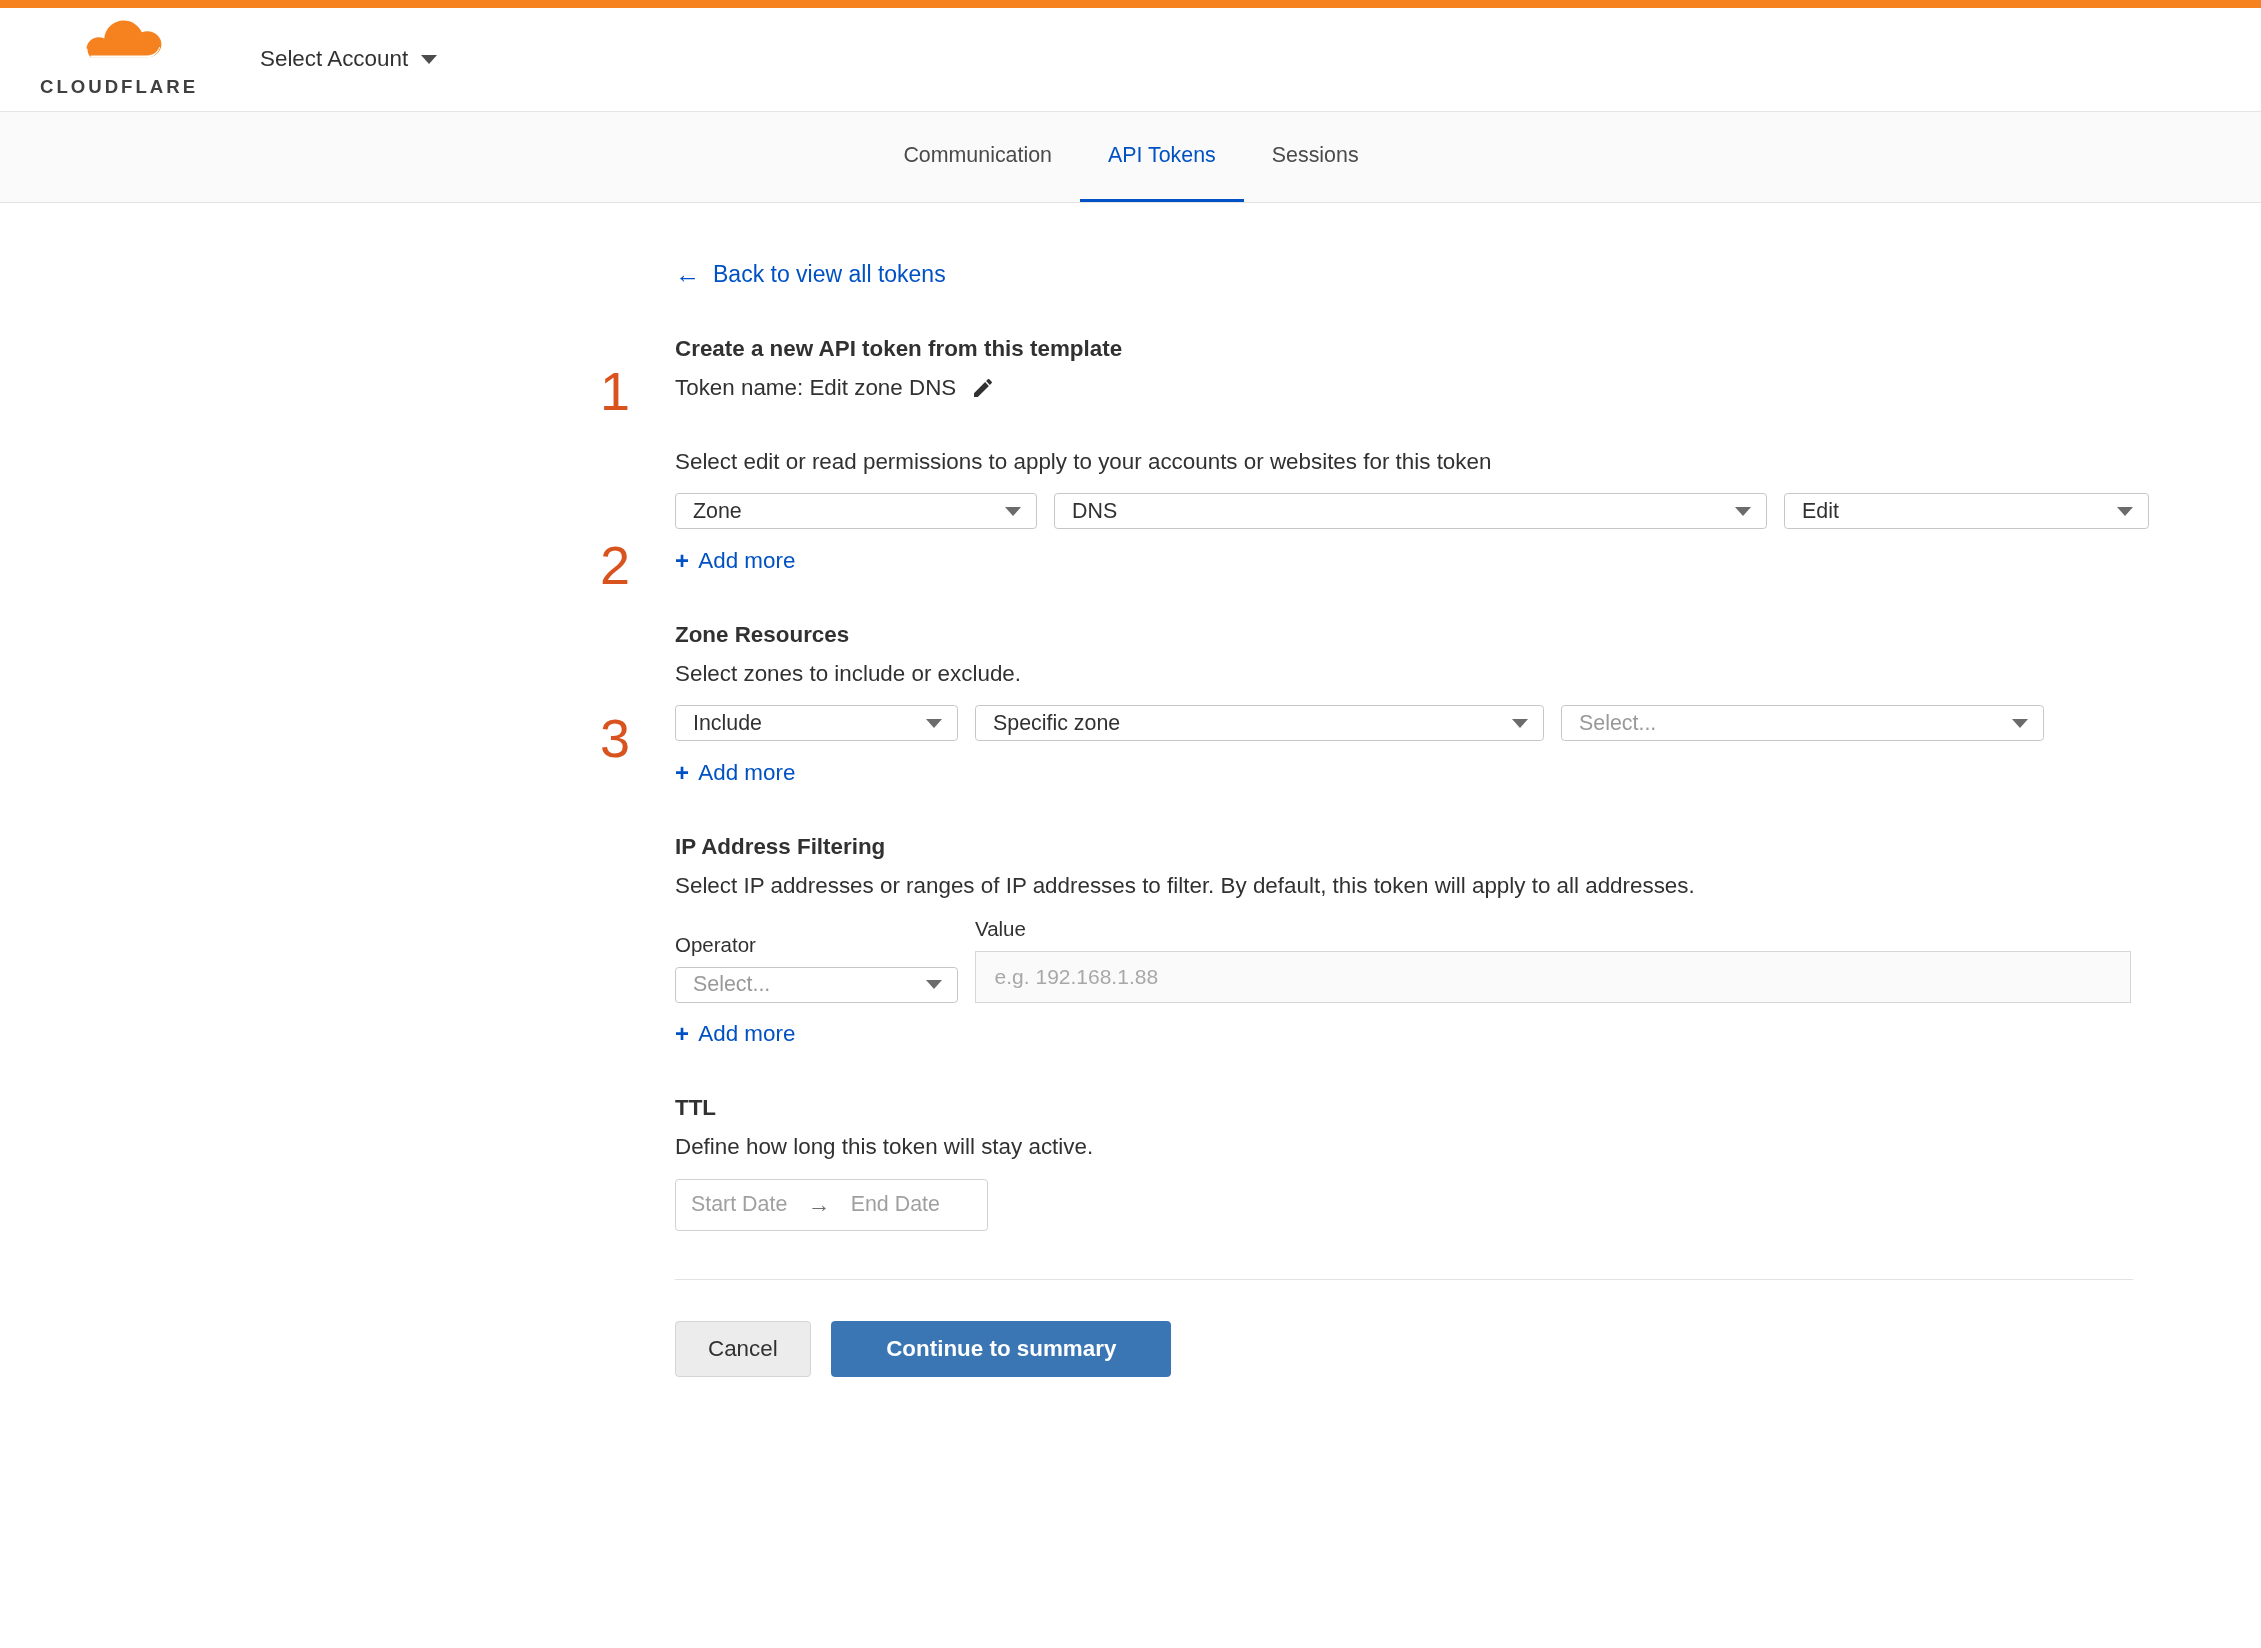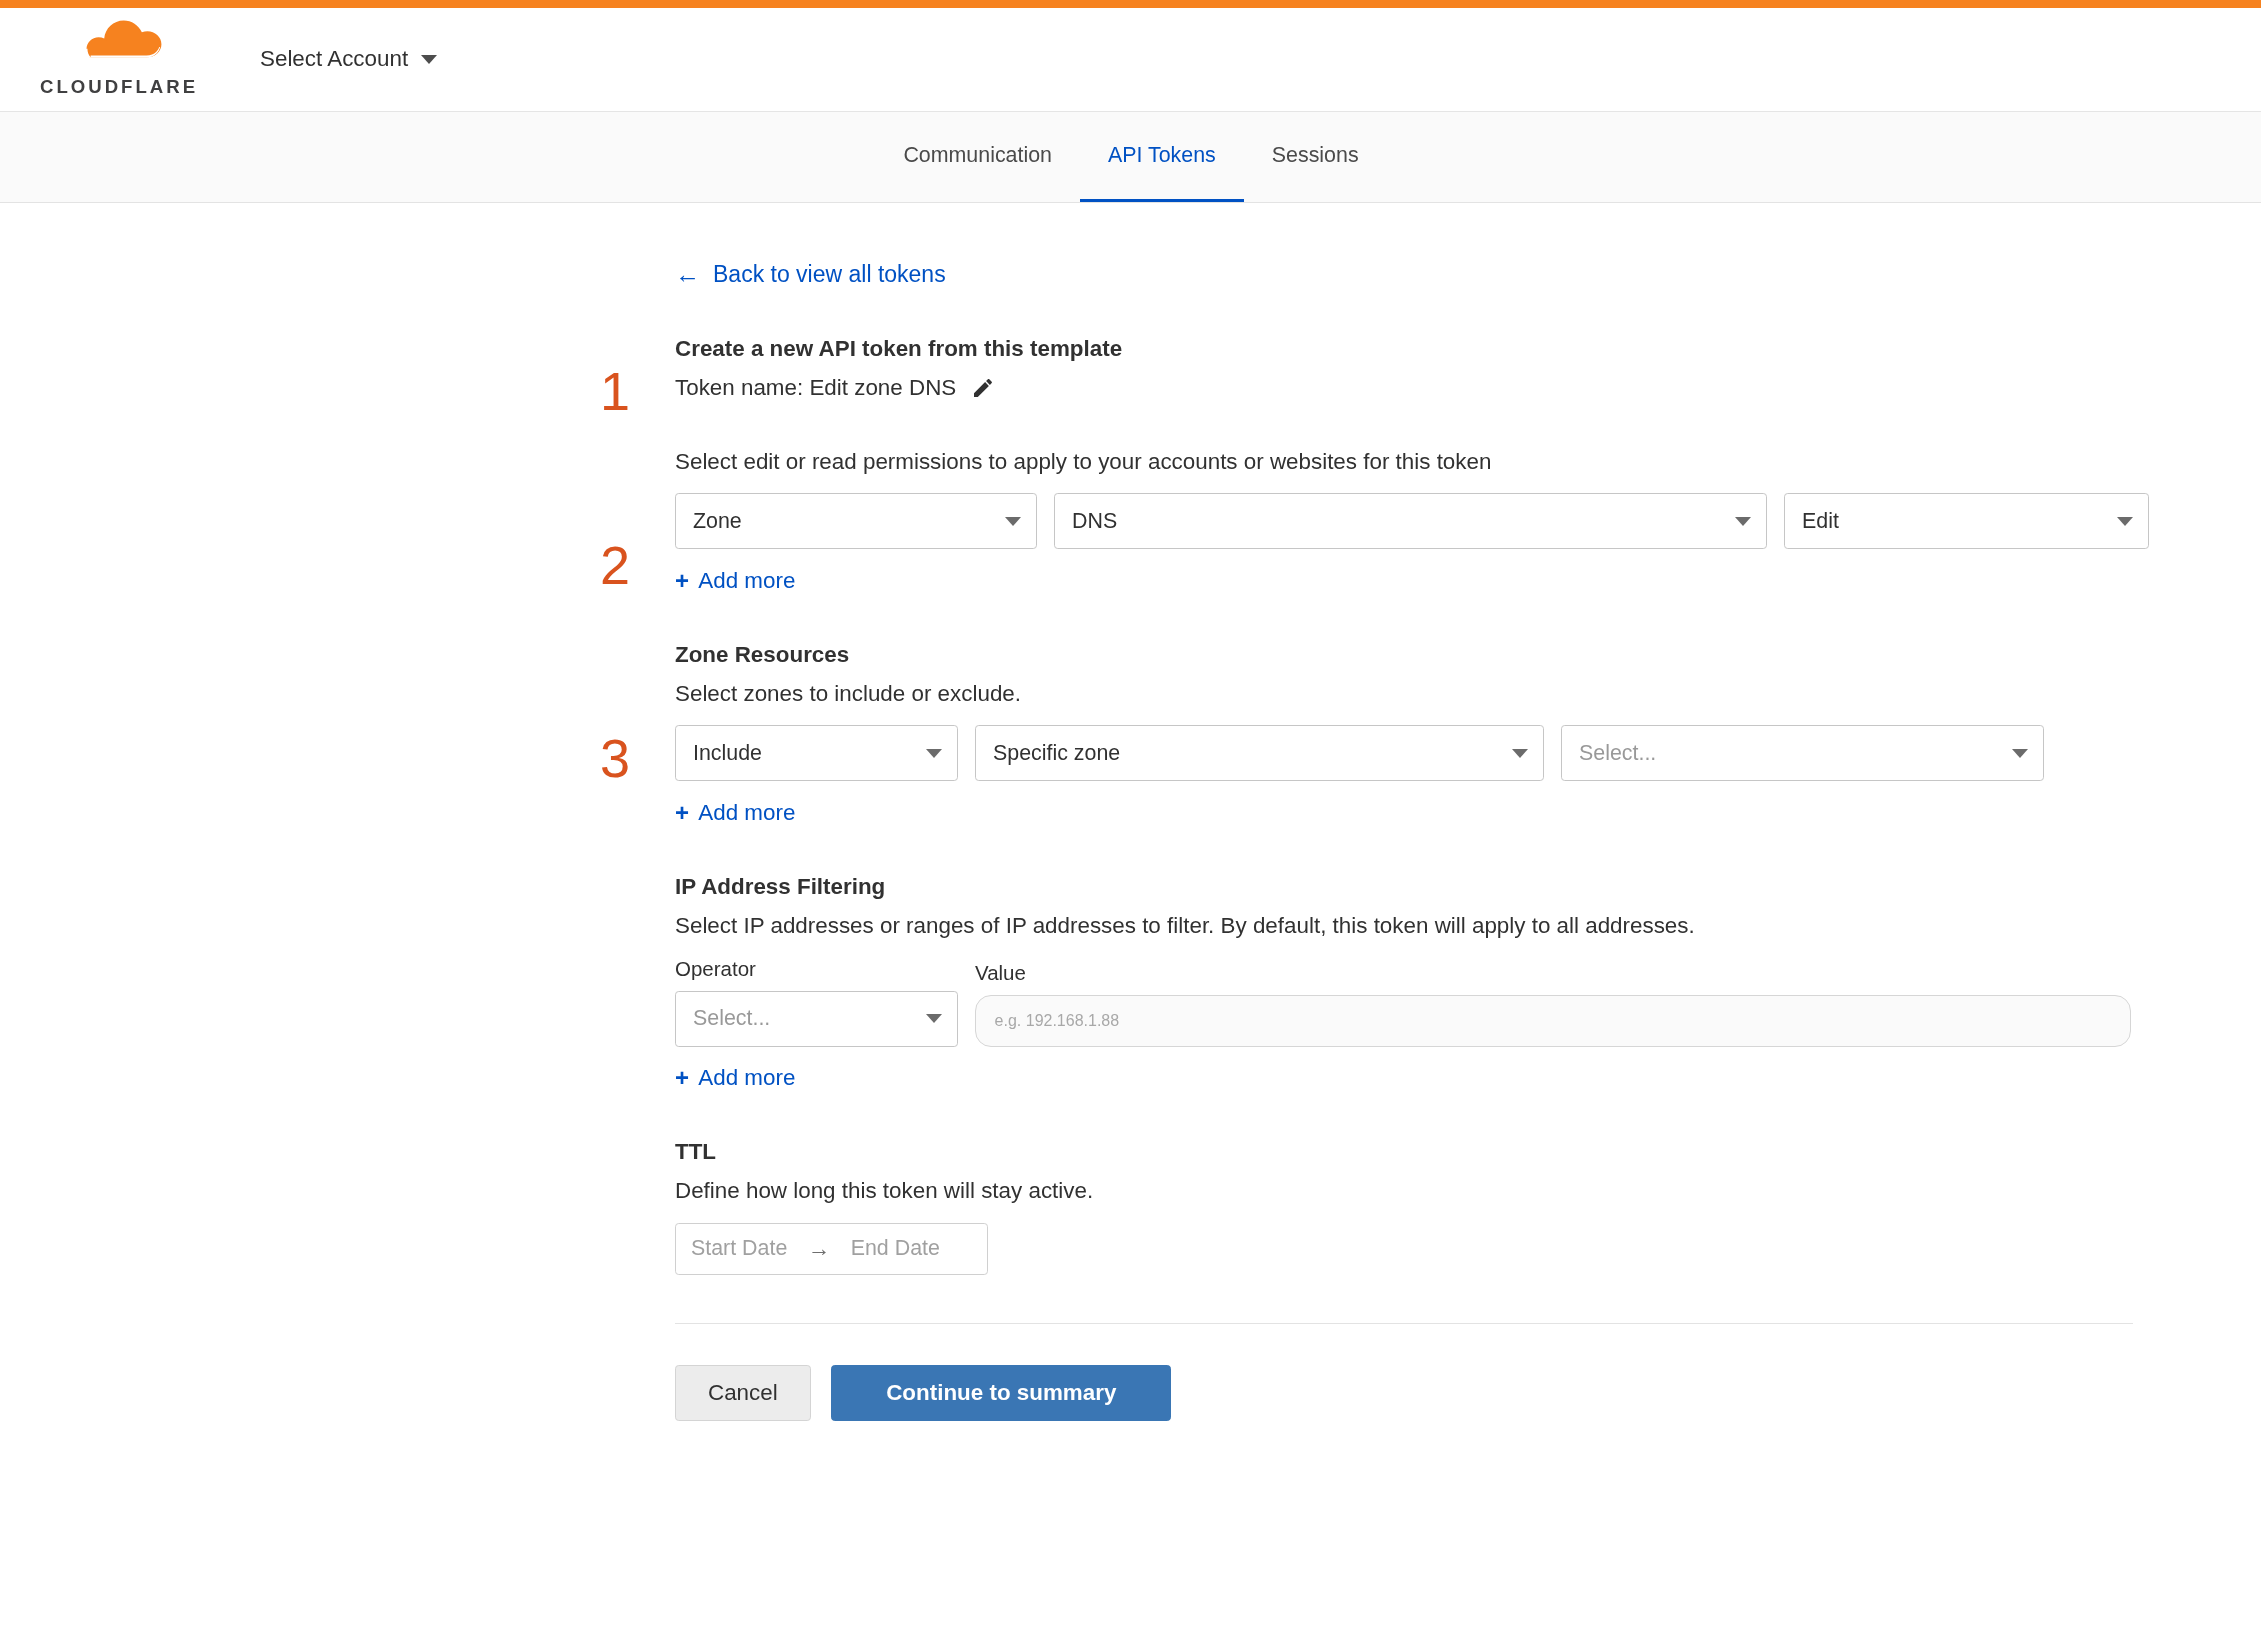--- a/index.html
+++ b/index.html
@@ -143,21 +143,21 @@
     gap: 15px;
     font-size: 22.4px;
     color: #313131;
   }
   .pencil-icon { cursor: pointer; display:inline-flex; }
 
   .row { display: flex; align-items: center; gap: 17px; }
 
   .select {
     position: relative;
-    height: 56px;
+    height: 36px;
     border: 0.9px solid #c6c6c6;
     border-radius: 3.7px;
     background: #fff;
     display: flex;
     align-items: center;
     padding: 0 17px;
     font-size: 21.4px;
     color: #313131;
     cursor: pointer;
   }
@@ -167,26 +167,26 @@
     right: 15px;
     width: 0; height: 0;
     border-left: 8.4px solid transparent;
     border-right: 8.4px solid transparent;
     border-top: 9.3px solid #6b6b6b;
   }
 
   .input {
     height: 52px;
     border: 0.9px solid #d6d6d6;
-    border-radius: 16px;
+    border-radius: 0;
     background: #fafafa;
     display: flex;
     align-items: center;
     padding: 0 18.6px;
-    font-size: 16px;
+    font-size: 21px;
     color: #a8a8a8;
   }
 
   .add-more {
     margin-top: 18.6px;
     color: #0051c3;
     font-size: 22.4px;
     display: flex;
     align-items: center;
     gap: 9.3px;

